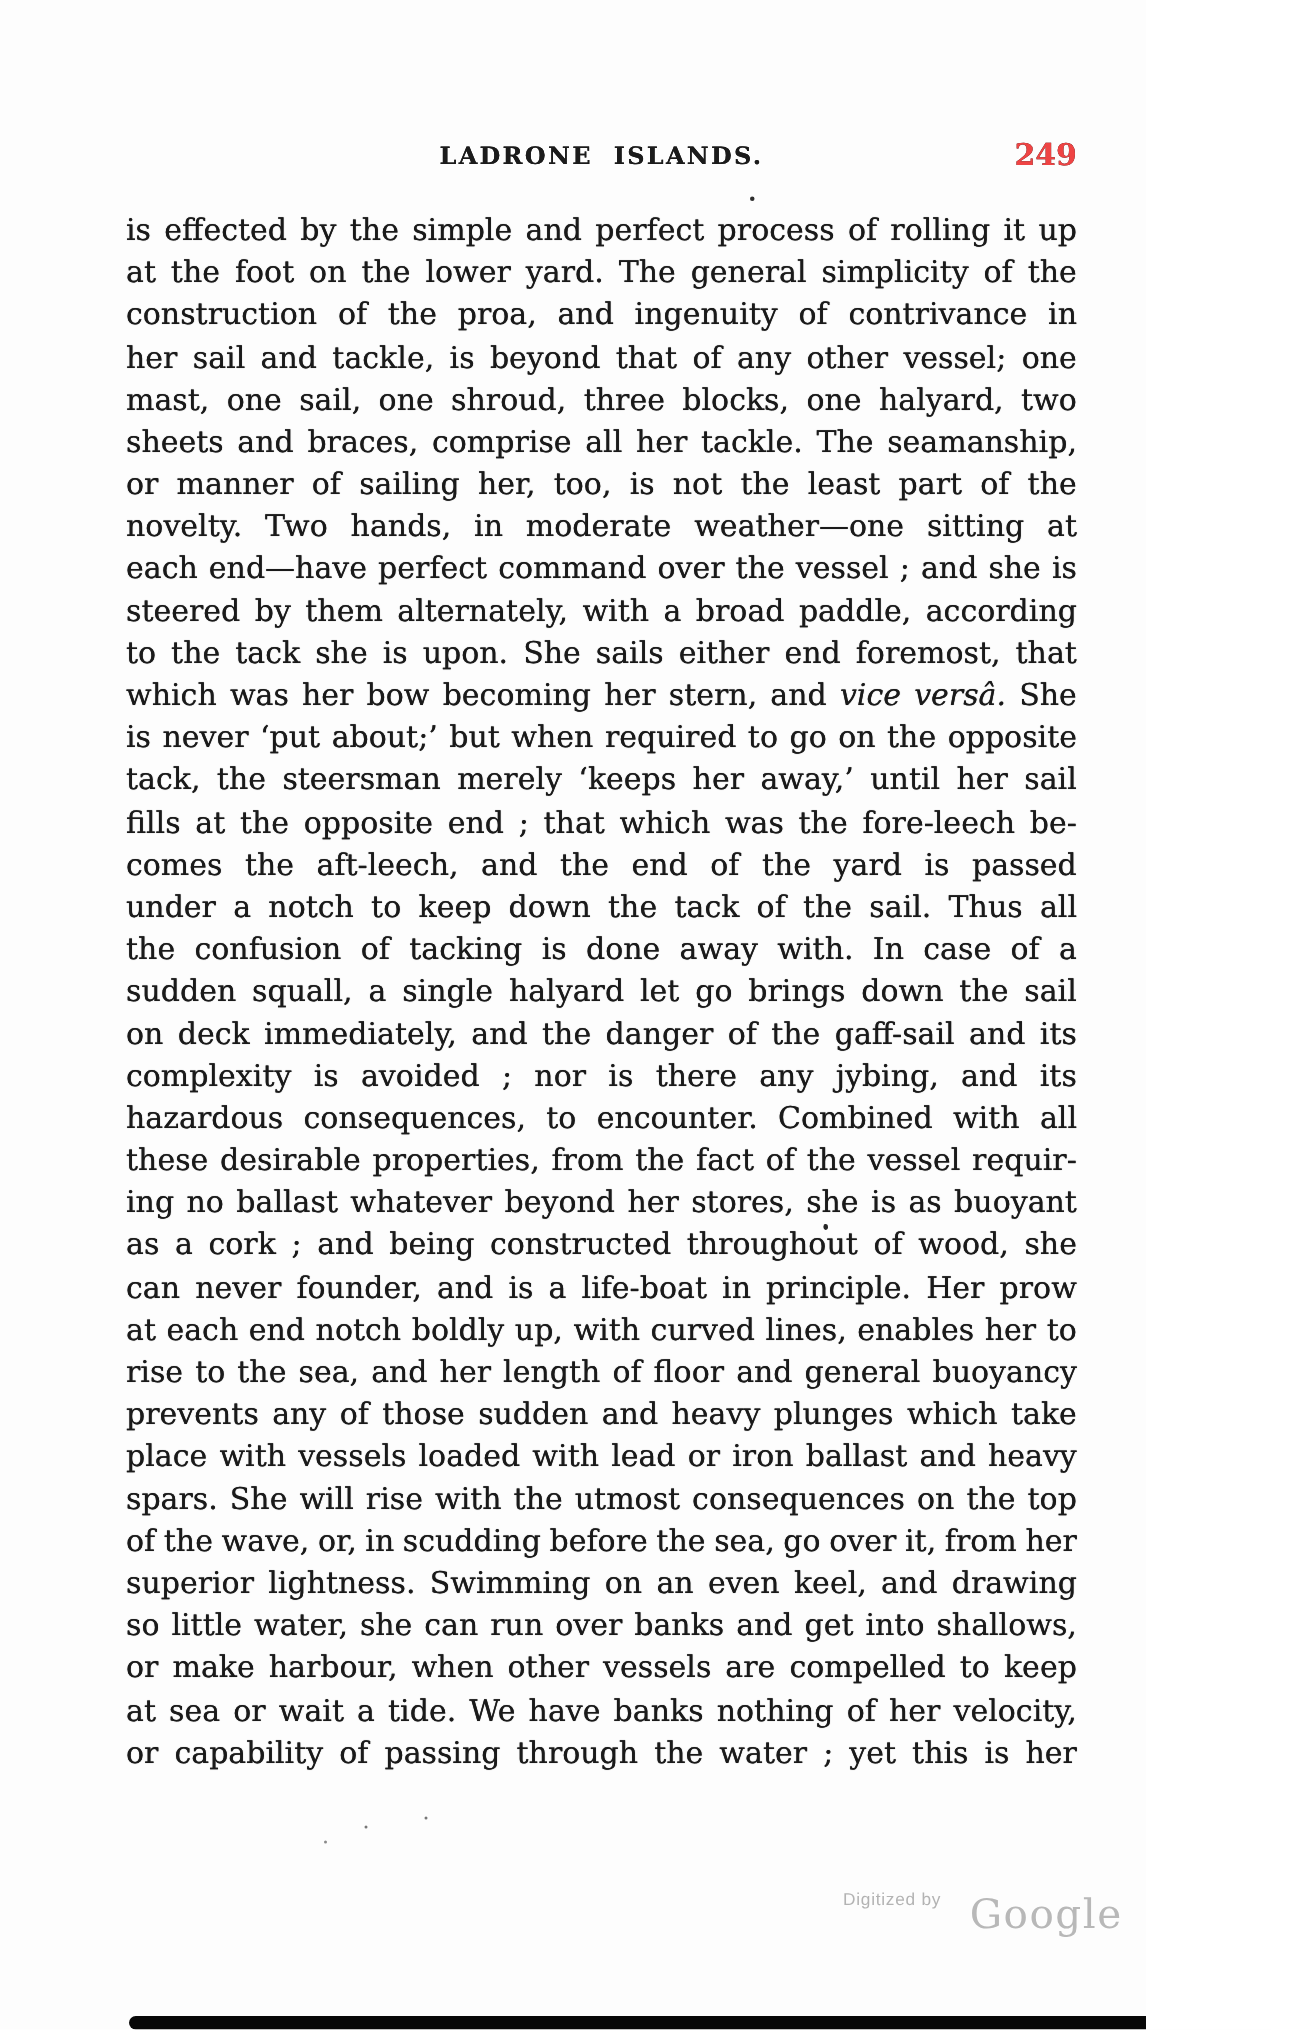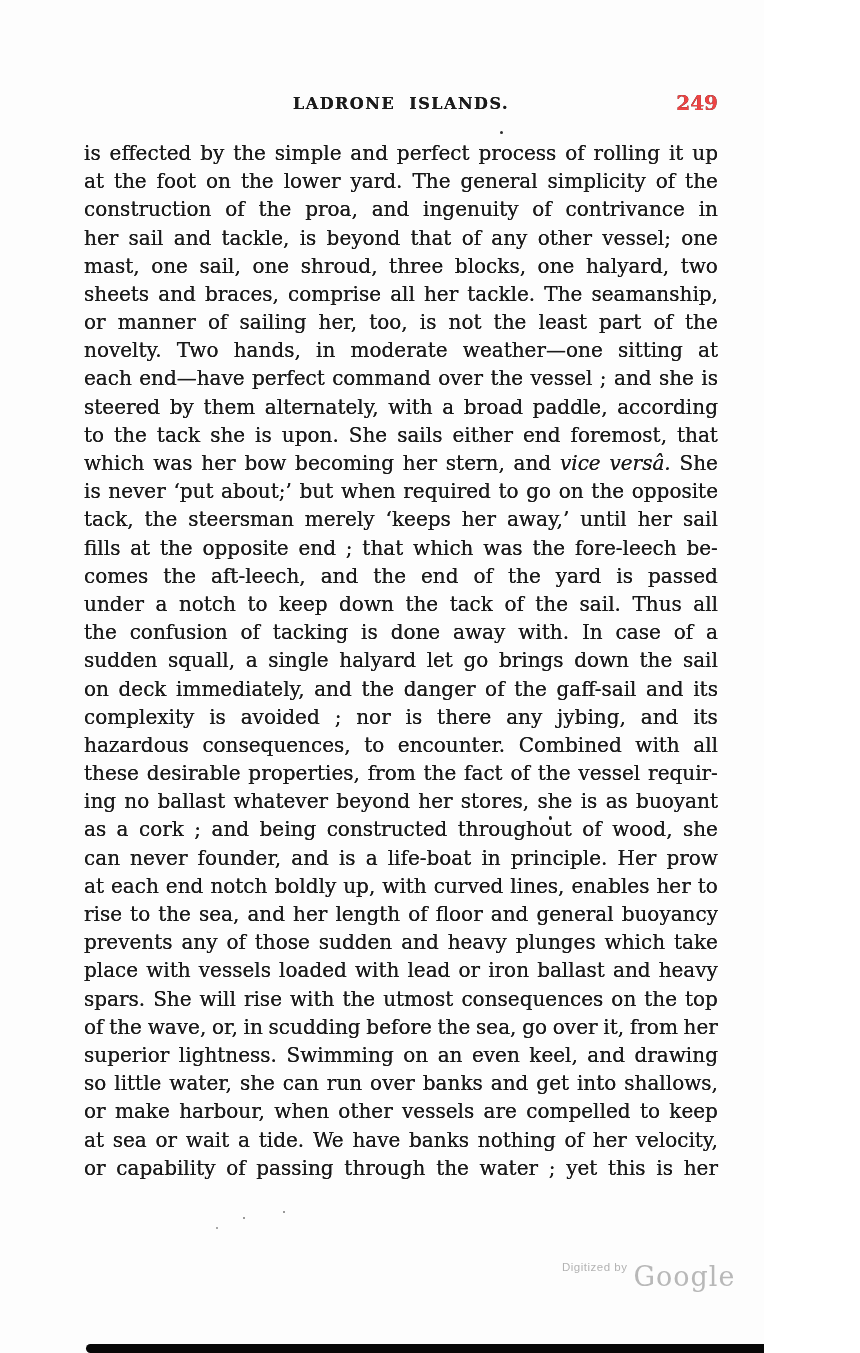--- a/index.html
+++ b/index.html
@@ -42,21 +42,21 @@
   .watermark{
     position:absolute;left:562px;top:1261px;
     display:flex;align-items:flex-start;
   }
   .wm-label{
     font-family:"Liberation Sans", sans-serif;
     font-size:11.5px;color:#b3b3b3;letter-spacing:0.5px;
   }
   .wm-brand{
     font-family:"DejaVu Serif", serif;
-    font-size:27px;color:#b8b8b8;letter-spacing:1px;margin-left:6px;
+    font-size:27px;color:#b8b8b8;letter-spacing:1px;margin-left:19px;
     font-weight:400;
   }
   
   .scan-bar{
     position:absolute;left:86px;right:0;bottom:0;height:9px;
     background:#080808;border-radius:5px 0 0 5px;
   }
   .speck{position:absolute;background:#444;border-radius:50%;}
   .s1{left:500px;top:131px;width:3px;height:3px;background:#2e2e2e;}
   .s2{left:795px;top:372px;width:4px;height:2px;background:#555;}

